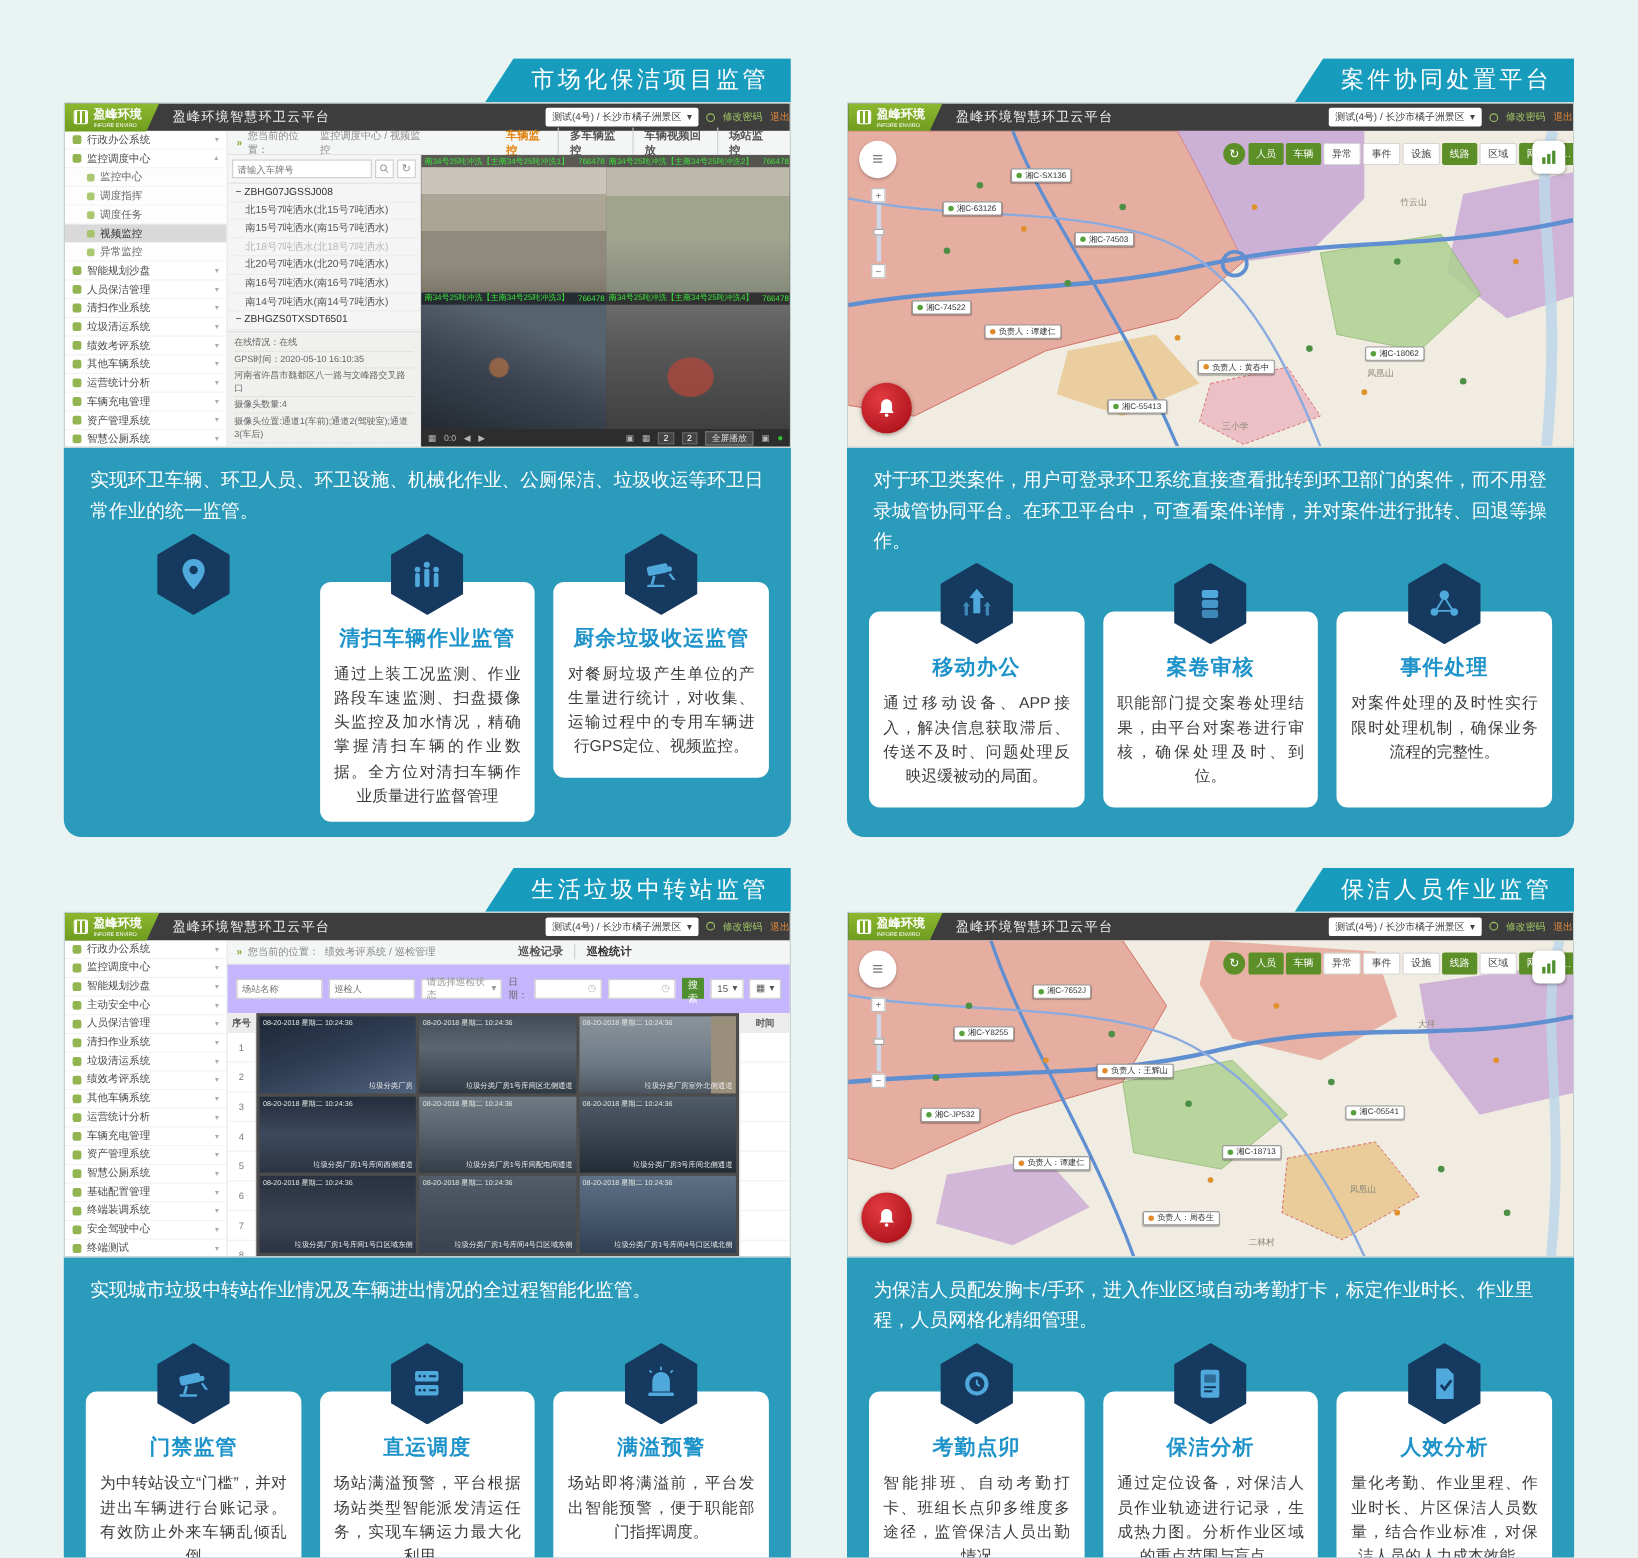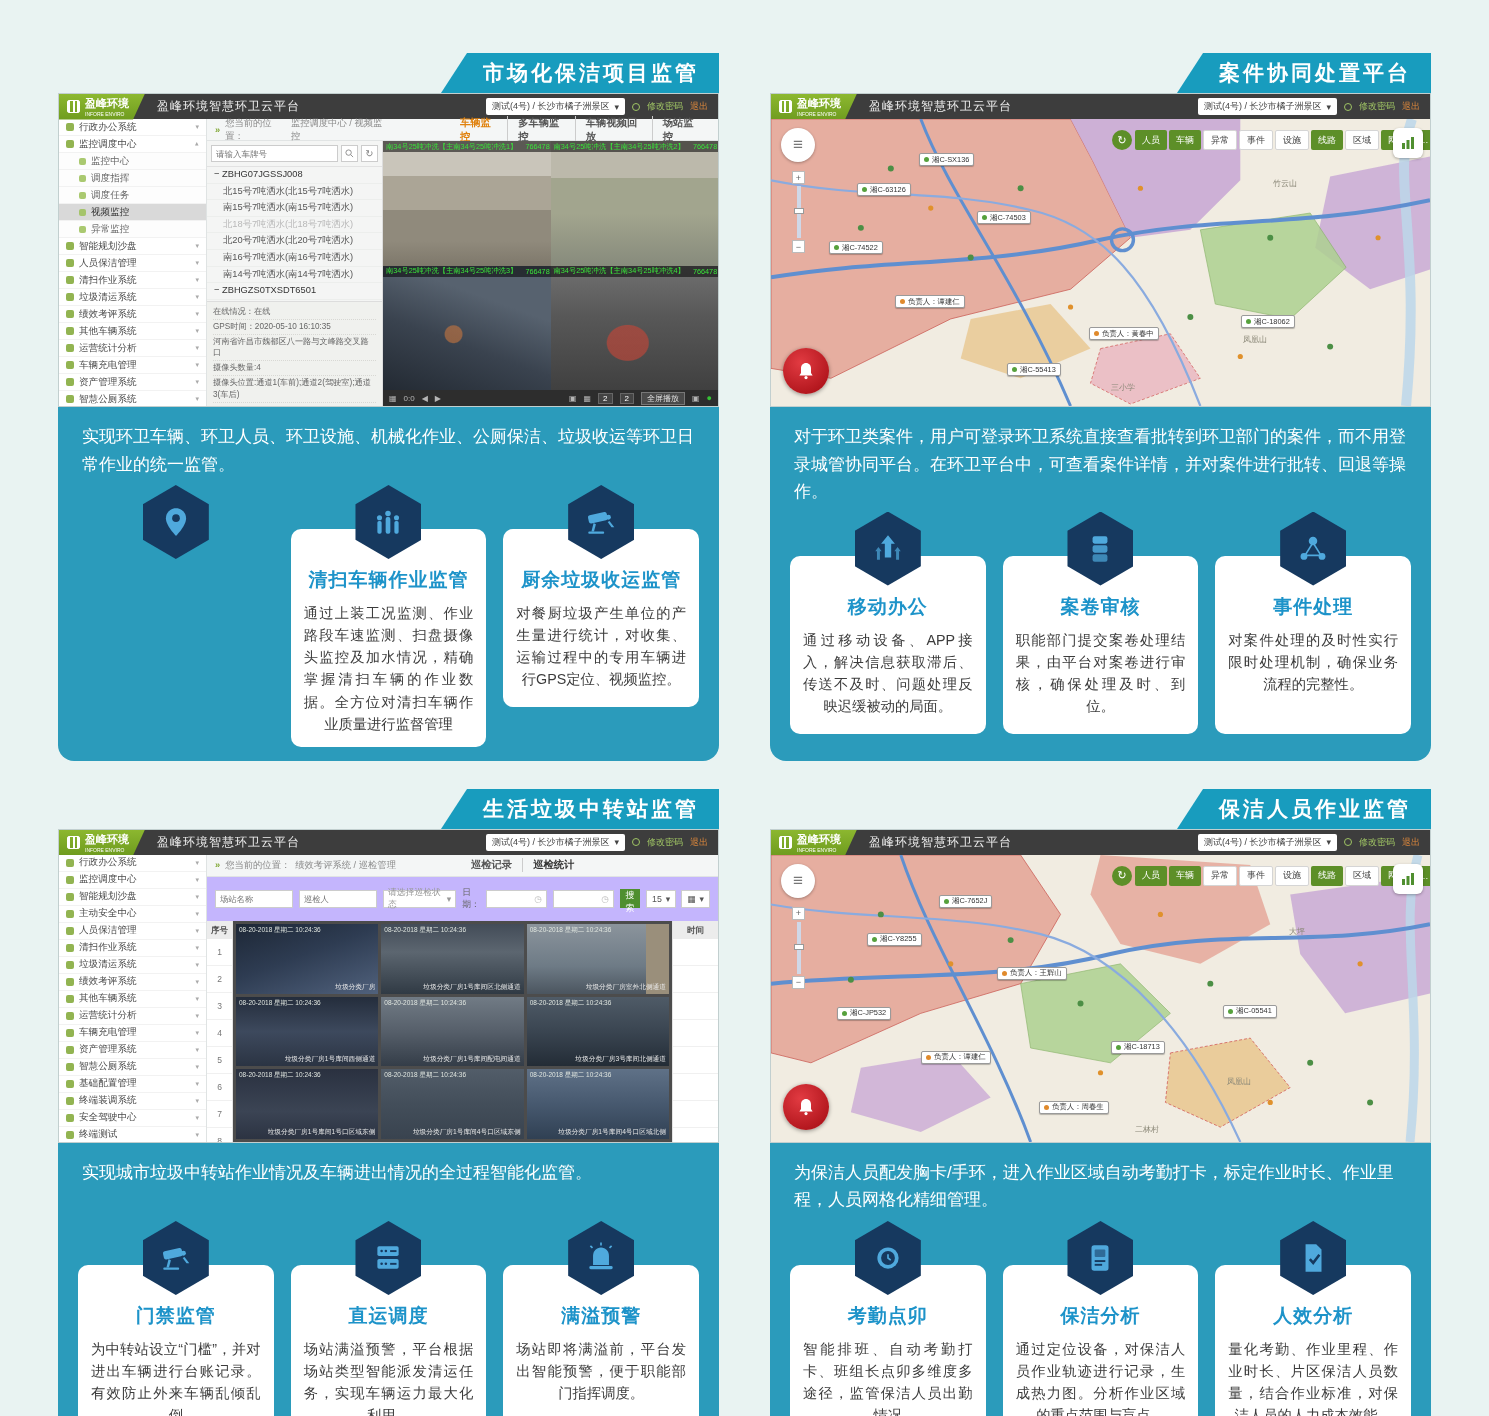--- a/index.html
+++ b/index.html
@@ -3,21 +3,21 @@
 <meta charset="utf-8">
 <style>
   *{box-sizing:border-box;margin:0;padding:0}
   body{width:1489px;height:1416px;position:relative;background:#e9f3f2;
        font-family:"Liberation Sans","DejaVu Sans",sans-serif;overflow:hidden}
   .grid{position:absolute;left:58px;top:53px;width:1373px;display:grid;
         grid-template-columns:661px 661px;column-gap:51px;row-gap:28px}
   .quad{display:flex;flex-direction:column}
   .banner-row{display:flex;justify-content:flex-end}
   .banner{height:40px;line-height:40px;background:#189cbe;color:#fff;font-size:21px;
-          font-weight:bold;letter-spacing:3px;padding:0 20px 0 42px;
+          font-weight:normal;letter-spacing:3px;padding:0 20px 0 42px;
           clip-path:polygon(26px 0,100% 0,100% 100%,0 100%)}
   .shot{height:314px;background:#e4e8e8;border:1px solid #c2cfcf;display:flex;
         flex-direction:column;overflow:hidden;position:relative;z-index:1}
   .panel{background:#2b9bbb;border-radius:0 0 16px 16px;padding:14px 20px 14px;flex:1}
   .desc{color:#fff;font-size:17px;line-height:1.62;min-height:56px;margin:2px 4px 6px}
   .cards{display:grid;grid-template-columns:repeat(3,1fr);gap:17px}
   .cardwrap{display:flex;flex-direction:column;align-items:center}
   .hex{width:66px;height:74px;background:#16395f;display:flex;align-items:center;
        justify-content:center;margin-bottom:-30px;position:relative;z-index:2;
        clip-path:polygon(50% 0,100% 26%,100% 74%,50% 100%,0 74%,0 26%)}
@@ -28,21 +28,21 @@
   .card p{font-size:14.3px;color:#3c3c3c;line-height:1.55;text-align:justify;text-align-last:center}
   
   .app-header{height:25px;background:#3d3d3d;display:flex;align-items:center;flex:none}
   .logo{height:26px;background:linear-gradient(#8db830,#6f9c1f);color:#fff;display:flex;
         align-items:center;gap:5px;padding:0 16px 0 8px;font-size:11px;font-weight:bold;
         clip-path:polygon(0 0,100% 0,calc(100% - 12px) 100%,0 100%)}
   .logo-mark{width:13px;height:13px;border:1.5px solid #fff;border-radius:2px;
         background:repeating-linear-gradient(90deg,#fff 0 2px,transparent 2px 4.5px)}
   .logo small{font-size:5px;display:block;font-weight:normal}
   .app-title{color:#eee;font-size:12px;letter-spacing:1px;padding-left:12px}
-  .hdr-right{margin-left:auto;display:flex;align-items:center;gap:7px;padding-right:10px;font-size:9px}
+  .hdr-right{margin-left:auto;display:flex;align-items:center;gap:7px;padding-right:0;font-size:9px}
   .region{background:#fff;height:17px;border-radius:2px;display:flex;align-items:center;
           gap:5px;padding:0 6px;color:#444}
   .hdr-link{color:#9fc464;display:flex;align-items:center;gap:2px}
   .hdr-link.out{color:#e0893c}
   .p-ico{width:8px;height:8px;border-radius:50%;border:1.3px solid #9fc464;display:inline-block;position:relative}
   
   .shot-body{flex:1;display:flex;min-height:0}
   .side{width:148px;background:#fff;border-right:1px solid #dfe3e3;overflow:hidden;flex:none}
   .s-item{height:17px;display:flex;align-items:center;gap:5px;padding:0 7px;font-size:9.6px;
           color:#4a4a4a;border-bottom:1px solid #f2f2f2;cursor:pointer}
@@ -158,21 +158,21 @@
         align-items:center;justify-content:center;box-shadow:0 1px 4px rgba(0,0,0,.4);cursor:pointer}
   .pills{position:absolute;inset:0}
   .pill{position:absolute;height:13px;background:#fff;border:1px solid #9a9a9a;border-radius:2px;
         font-size:7.4px;color:#333;display:flex;align-items:center;gap:3px;padding:0 4px;
         box-shadow:0 1px 1px rgba(0,0,0,.25);white-space:nowrap;cursor:pointer}
   .pill::before{content:"";width:5px;height:5px;border-radius:50%;background:#56a13c}
   .pill.per::before{background:#e08a2c}
   .place{position:absolute;font-size:8px;color:#8b8878;background:none;border:none;box-shadow:none}
   .place::before{display:none}
   .q2 .pill:nth-child(1){left:148px;top:34px}.q2 .pill:nth-child(2){left:86px;top:64px}
-  .q2 .pill:nth-child(3){left:206px;top:92px}.q2 .pill:nth-child(4){left:58px;top:122px}
+  .q2 .pill:nth-child(3){left:206px;top:92px}.q2 .pill:nth-child(4){left:58px;top:154px}
   .q2 .pill:nth-child(5){left:124px;top:176px}.q2 .pill:nth-child(6){left:318px;top:208px}
   .q2 .pill:nth-child(7){left:470px;top:196px}.q2 .pill:nth-child(8){left:236px;top:244px}
   .q2 .place:nth-child(9){left:498px;top:58px}.q2 .place:nth-child(10){left:468px;top:214px}
   .q2 .place:nth-child(11){left:336px;top:262px}
   .q4 .pill:nth-child(1){left:168px;top:40px}.q4 .pill:nth-child(2){left:96px;top:78px}
   .q4 .pill:nth-child(3){left:226px;top:112px}.q4 .pill:nth-child(4){left:66px;top:152px}
   .q4 .pill:nth-child(5){left:150px;top:196px}.q4 .pill:nth-child(6){left:340px;top:186px}
   .q4 .pill:nth-child(7){left:452px;top:150px}.q4 .pill:nth-child(8){left:268px;top:246px}
   .q4 .place:nth-child(9){left:514px;top:70px}.q4 .place:nth-child(10){left:452px;top:220px}
   .q4 .place:nth-child(11){left:360px;top:268px}

